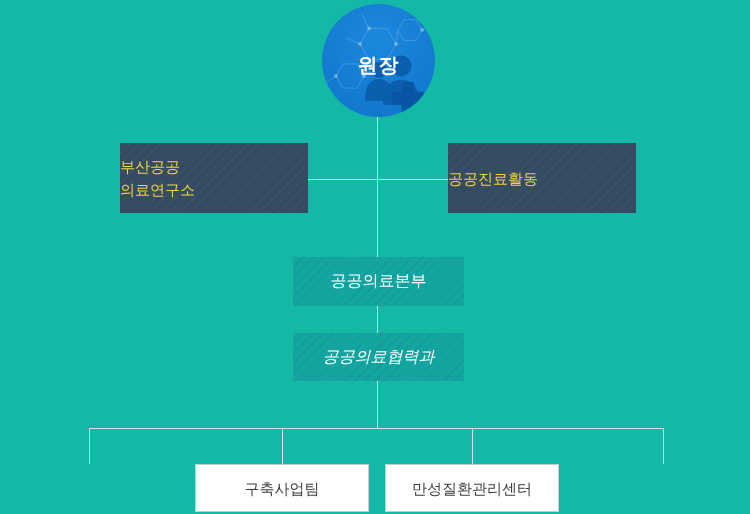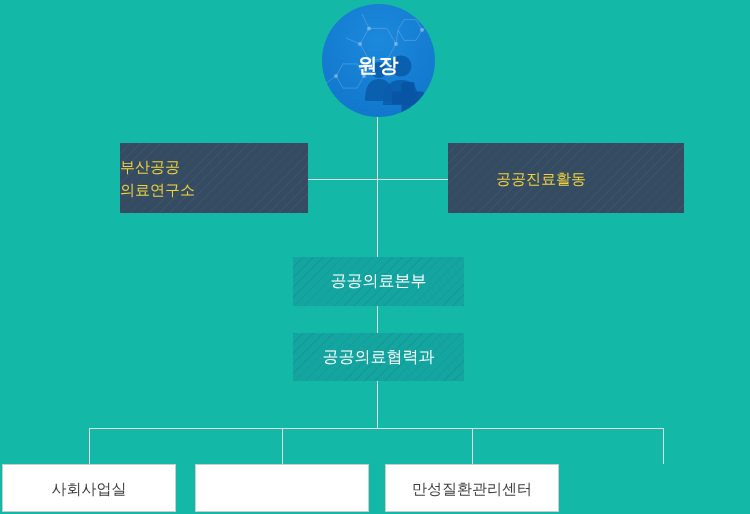--- a/index.html
+++ b/index.html
@@ -68,38 +68,38 @@
     color: #f0d33f;
     font-size: 15px;
     line-height: 23px;
     display: flex;
     flex-direction: column;
     justify-content: center;
     align-items: flex-start;
     text-align: center;
   }
   .committee-left  { left: 120px; }
-  .committee-right { left: 448px; padding-left: 48px; }
+  .committee-right { left: 448px; }
   
   .team {
     position: absolute;
     left: 293px;
     width: 171px;
     background-color: #14a5a0;
     background-image: repeating-linear-gradient(135deg,
       rgba(0,0,0,0.06) 0px, rgba(0,0,0,0.06) 1px,
       rgba(0,0,0,0) 1px, rgba(0,0,0,0) 7px);
     color: #ffffff;
     font-size: 16px;
     display: flex;
     justify-content: center;
     align-items: center;
   }
   .team-hq       { top: 257px; height: 49px; }
-  .team-division { top: 333px; height: 48px; }
+  .team-division { top: 333px; height: 48px; font-style: italic; }
   
   .dept {
     position: absolute;
     top: 464px;
     width: 174px; height: 48px;
     box-sizing: border-box;
     background: #ffffff;
     border: 1px solid #cccccc;
     color: #3d3d3d;
     font-size: 15px;
@@ -169,24 +169,21 @@
     <span>공공진료활동</span>
   </div>
 
   <div class="team team-hq">
     <span>공공의료본부</span>
   </div>
   <div class="team team-division">
     <span>공공의료협력과</span>
   </div>
 
-  <div class="dept dept-1">
-    <span class="line1">사회사업실</span>
-
-  </div>
   <div class="dept dept-2">
+    <span class="line2">구축사업팀</span>
   </div>
   <div class="dept dept-3">
     <span class="line1">만성질환관리센터</span>
 
   </div>
 
 </div>
 
 </body></html>

